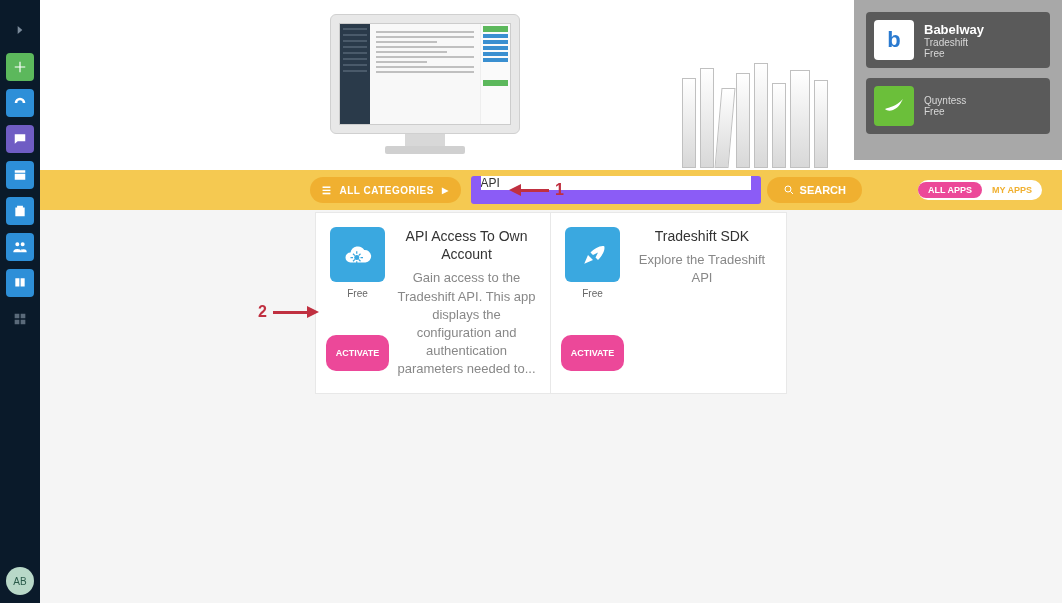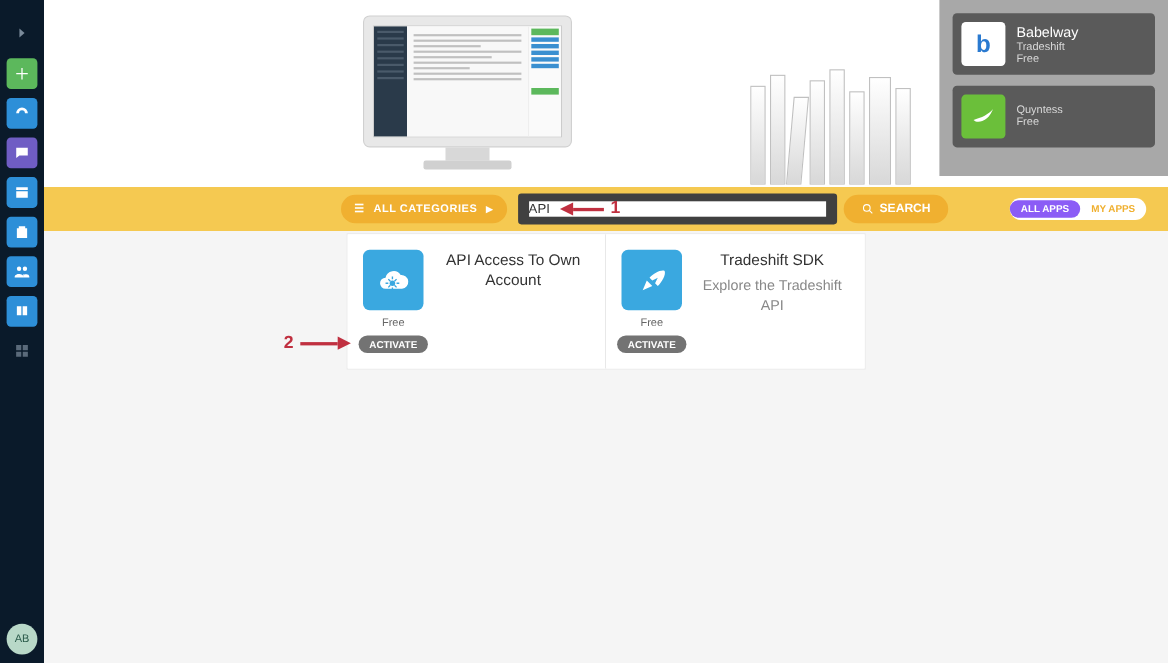--- a/index.html
+++ b/index.html
@@ -114,21 +114,21 @@
     cursor: pointer;
   }
   .promo-icon {
     width: 40px; height: 40px;
     border-radius: 4px;
     background: #fff;
     display: flex; align-items: center; justify-content: center;
     font-weight: bold;
   }
   .promo-icon.green { background: #6bbf3a; color: #fff; }
-  .promo-text .t1 { color: #fff; font-size: 13px; font-weight: 400; }
+  .promo-text .t1 { color: #fff; font-size: 13px; font-weight: 700; }
   .promo-text .t2 { color: #d8d8d8; font-size: 10px; }
   .promo-text .t3 { color: #d8d8d8; font-size: 10px; }
 
   .search-bar {
     position: absolute;
     left: 40px; top: 170px; right: 0;
     height: 40px;
     background: #f5c951;
     display: flex; align-items: center;
     padding: 0 20px;
@@ -140,24 +140,24 @@
     border-radius: 16px;
     height: 26px;
     display: flex; align-items: center; gap: 8px;
     padding: 0 12px;
     font-size: 10px; font-weight: 600; letter-spacing: 0.5px;
     cursor: pointer;
   }
   .cat-pill .tri { font-size: 8px; }
   .search-input-wrap {
     margin-left: 10px;
-    background: #404040;
+    background: #8b5cf6;
     height: 28px; width: 290px;
     border-radius: 3px;
-    display: flex; align-items: center;
+    display: flex; align-items: flex-start;
     padding: 0 10px;
     position: relative;
   }
   .search-input {
     border: none; outline: none; font-size: 12px; width: 100%;
     color: #333;
   }
   .search-btn {
     margin-left: 6px;
     background: #f0b030;
@@ -175,21 +175,21 @@
     border-radius: 12px;
     height: 20px;
     display: flex; align-items: center;
     font-size: 9px; font-weight: 600;
   }
   .toggle-btn {
     padding: 3px 10px;
     border-radius: 12px;
     cursor: pointer;
   }
-  .toggle-btn.active { background: #8b5cf6; color: #fff; }
+  .toggle-btn.active { background: #ec4899; color: #fff; }
   .toggle-btn:not(.active){ color: #f0b030; }
 
   .results {
     position: absolute;
     left: 40px; top: 210px; right: 0;
     display: flex; justify-content: center;
     padding-top: 2px;
   }
   .cards-row {
     display: flex;
@@ -206,24 +206,25 @@
   .app-card:last-child { border-right: none; }
   .card-left { width: 55px; display: flex; flex-direction: column; align-items: center; gap: 6px; }
   .card-icon {
     width: 55px; height: 55px; border-radius: 6px;
     background: #3aa8e0;
     display: flex; align-items: center; justify-content: center;
     color: #fff;
   }
   .price { font-size: 10px; color: #666; }
   .activate {
-    background: #737373; color: #fff;
+    background: #ec4899; color: #fff;
     font-size: 9px; font-weight: 600;
-    padding: 3px 10px; border-radius: 10px;
-    cursor: pointer;
+    padding: 13px 10px; border-radius: 10px;
+    cursor: pointer;
+    margin-top: 30px;
   }
   .card-right { flex: 1; text-align: center; }
   .card-title { font-size: 14px; color: #333; margin-bottom: 6px; line-height: 1.3; }
   .card-desc  { font-size: 13px; color: #888; line-height: 1.4; }
 
   
   .annot { position: absolute; display: flex; align-items: center; color: #c03040; font-weight: 700; font-size: 16px; pointer-events: none; }
   .arrow-line { height: 3px; background: #c03040; }
   .arrow-head-l {
     width: 0; height: 0;
@@ -398,20 +399,21 @@
               <path fill="#fff" d="M6 18a4 4 0 010-8 6 6 0 0111-2 5 5 0 011 10H6z"></path>
               <circle cx="11" cy="14" r="2" fill="#3aa8e0"></circle>
               <path d="M11 9v2M11 17v2M6 14h2M14 14h2M8 11l1.5 1.5M14 11l-1.5 1.5M8 17l1.5-1.5M14 17l-1.5-1.5" stroke="#3aa8e0" stroke-width="1"></path>
             </svg>
         </div>
         <div class="price">Free</div>
         <div class="activate">ACTIVATE</div>
       </div>
       <div class="card-right">
         <div class="card-title">API Access To Own Account</div>
+        <div class="card-desc">Gain access to the Tradeshift API. This app displays the configuration and authentication parameters needed to...</div>
       </div>
     </div>
 
     <div class="app-card">
       <div class="card-left">
         <div class="card-icon">
           <svg width="30" height="30" viewBox="0 0 24 24">
               <path fill="#fff" d="M5 19l3-7 4 4-7 3zm5-9c3-3 8-6 11-5 1 3-2 8-5 11l-2-2 2-4-4 2-2-2z"></path>
             </svg>
         </div>

